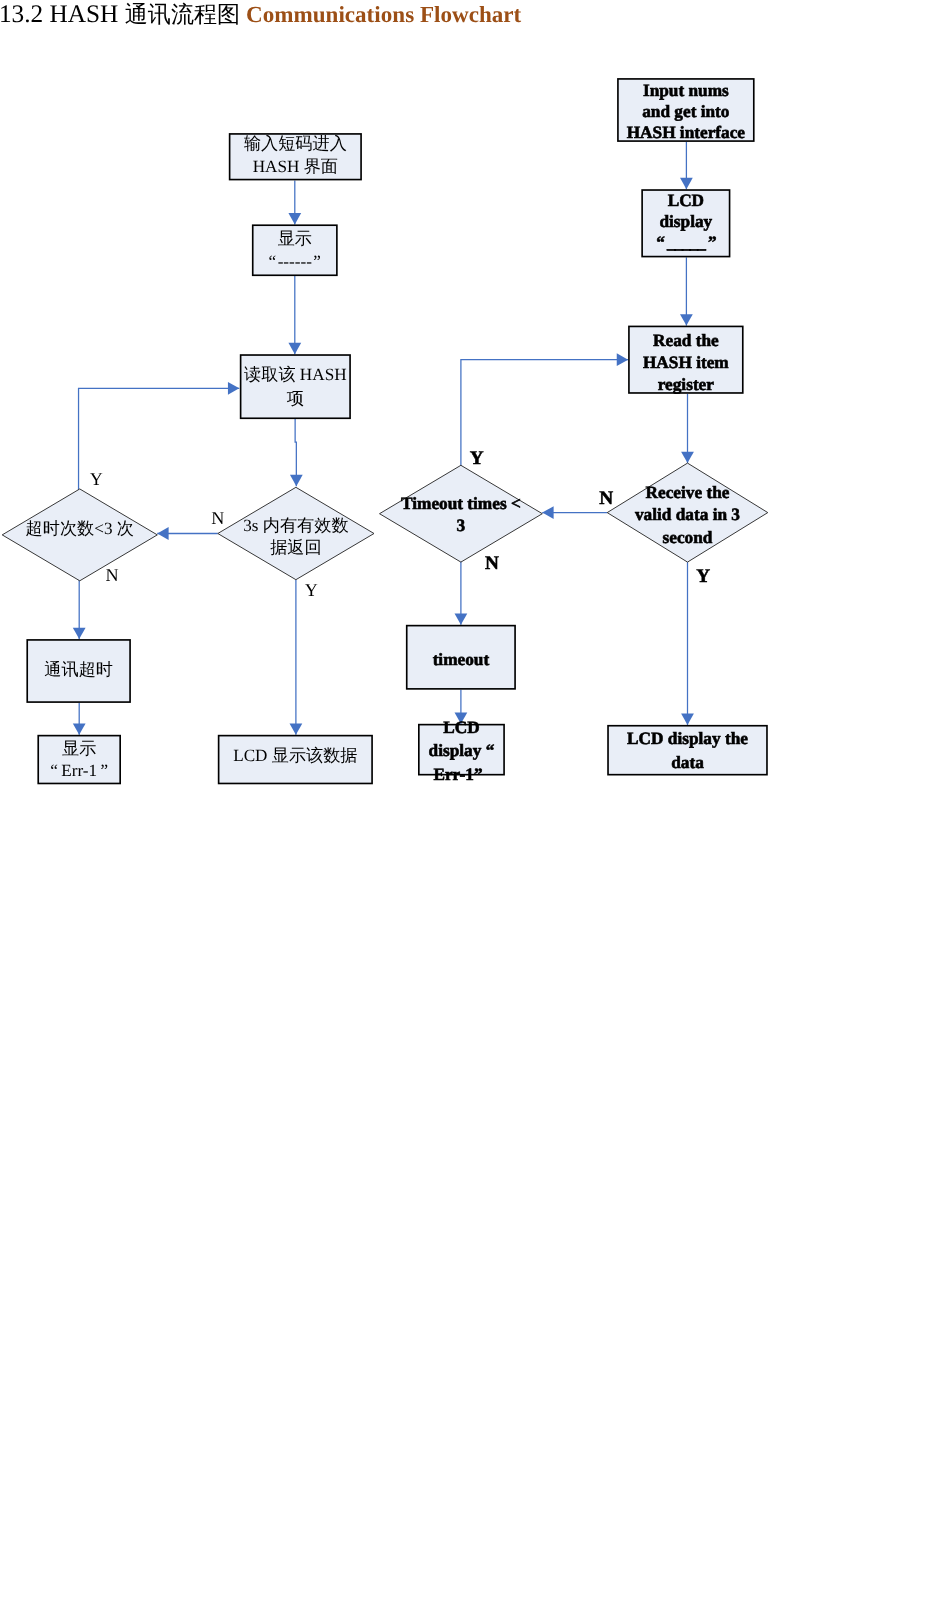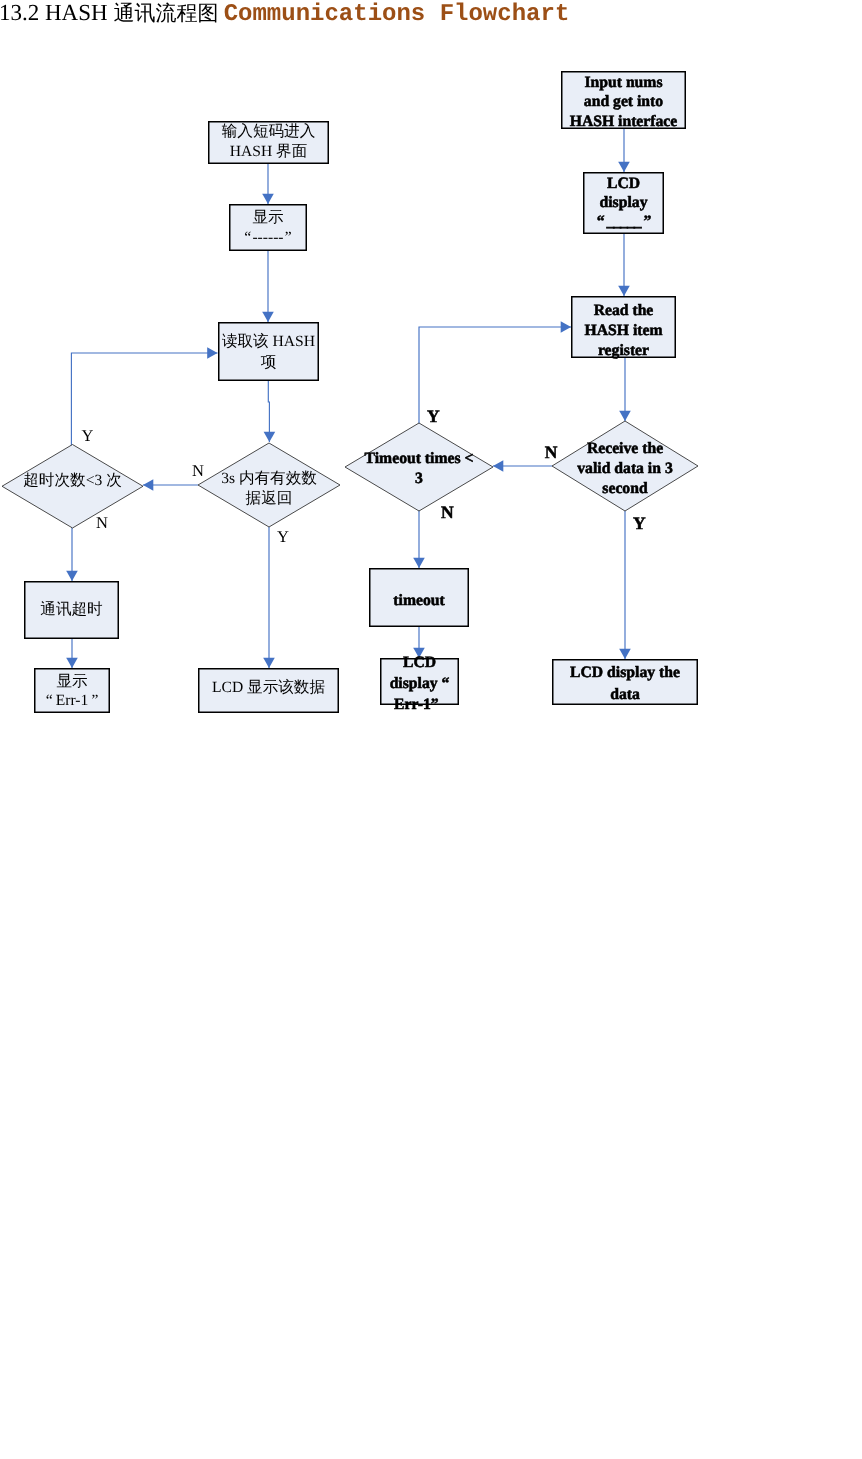--- a/index.html
+++ b/index.html
@@ -4,21 +4,21 @@
 <title>HASH Communications Flowchart</title>
 <style>
   *{-webkit-font-smoothing:antialiased;text-rendering:geometricPrecision;}
   html,body{margin:0;padding:0;background:#ffffff;}
   body{width:862px;height:1459px;position:relative;overflow:hidden;
        font-family:"Liberation Serif",serif;-webkit-font-smoothing:antialiased;}
   #page{position:absolute;left:0;top:0;width:862px;height:1459px;background:#fff;}
   .heading{position:absolute;left:-1px;top:1px;white-space:nowrap;line-height:24px;}
   .heading .num{font-family:"Liberation Serif",serif;font-size:23px;font-weight:normal;}
   .heading .cn{font-family:"Liberation Serif",serif;font-size:21px;font-weight:normal;}
-  .heading .en{font-family:Liberation Mono, monospace;font-size:24px;font-weight:bold;color:#9c4f16;}
+  .heading .en{font-family:Liberation Serif, serif;font-size:21px;font-weight:bold;color:#9c4f16;}
   .pagenum{position:absolute;left:0;top:1438px;width:863px;text-align:right;
            font-family:"DejaVu Sans",sans-serif;font-size:14.5px;font-weight:bold;color:#000;
            line-height:18px;margin-top:24px;}
   svg.flow{position:absolute;left:0;top:0;width:862px;height:1459px;overflow:visible;}
   svg.flow text{fill:#000;}
   .nd-box{fill:#e9eef7;stroke:#000;stroke-width:1.5;}
   .nd-dia{fill:#e9eef7;stroke:#2a2a2a;stroke-width:0.85;}
   .conn{stroke:#4472c4;stroke-width:1.15;fill:none;}
   .arrowhead{fill:#4472c4;}
   .tx-cn{font-family:"Liberation Serif",serif;font-size:15.6px;}

